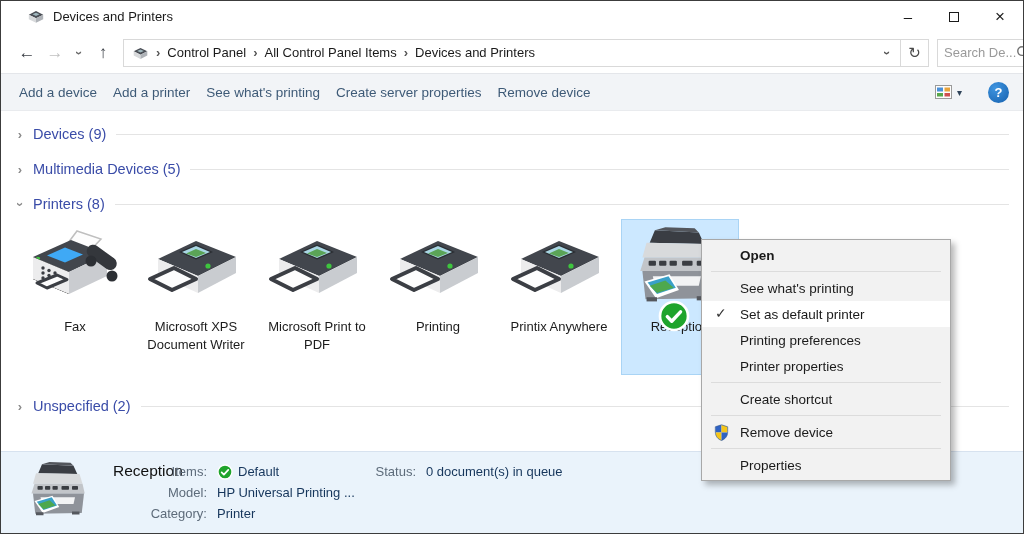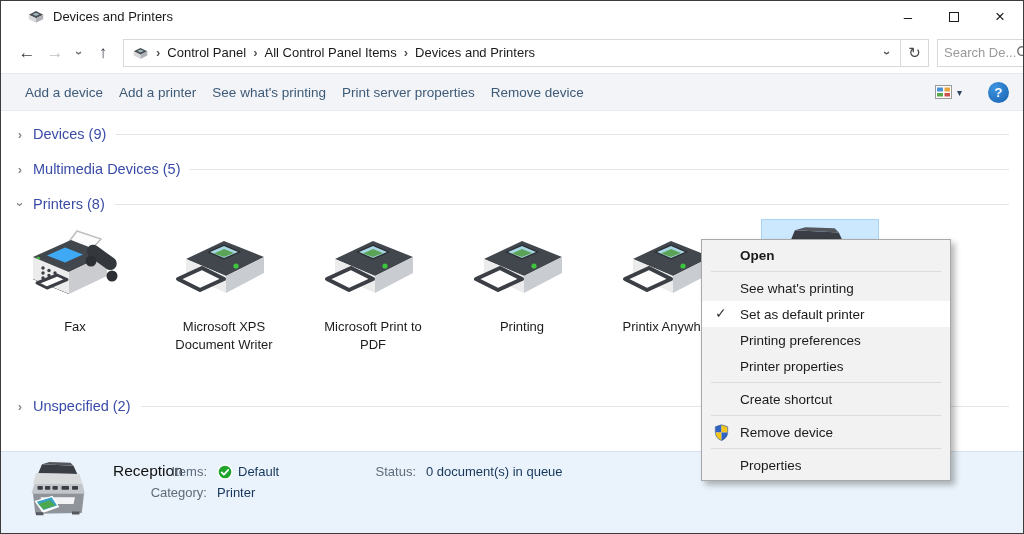--- a/index.html
+++ b/index.html
@@ -41,39 +41,39 @@
   .search-box input { border:none; outline:none; width:72px; font-size:13px;
                       font-family:"Liberation Sans",sans-serif; color:#444; background:transparent; }
   .search-box input::placeholder { color:#9a9a9a; }
   .search-box svg { flex:none; }
 
   
   .toolbar { position:absolute; left:0; top:72px; right:0; height:38px;
              background:#f2f4f7; border-top:1px solid #e4e6ea; border-bottom:1px solid #e9ebee;
              display:flex; align-items:center; }
   .tb-item { margin-left:16px; font-size:13.5px; color:#3e5a77; white-space:nowrap; cursor:default; }
-  .tb-item:first-child { margin-left:24px; }
+  .tb-item:first-child { margin-left:18px; }
   .tb-right { margin-left:auto; margin-right:14px; display:flex; align-items:center; gap:8px; }
   .view-btn { display:flex; align-items:center; gap:5px; }
   .view-caret { font-size:10px; color:#30445a; }
   .help-btn { width:21px; height:21px; border-radius:50%;
               background:radial-gradient(circle at 35% 30%, #3f95e0, #1560ae);
               color:#fff; font-size:13px; font-weight:bold; display:flex; align-items:center;
               justify-content:center; margin-left:18px; }
 
   
   .content { position:absolute; left:0; top:111px; right:0; height:339px; background:#fff; }
   .group-hdr { position:absolute; left:0; right:14px; height:20px; display:flex; align-items:center; }
   .group-hdr .g-chev { width:14px; margin-left:12px; color:#8a8a8a; font-size:13px; font-weight:bold;
                        flex:none; text-align:center; }
   .group-hdr .g-chev.open { transform:rotate(90deg); }
   .group-hdr .g-label { margin-left:6px; font-size:14.5px; color:#3a4ca8; white-space:nowrap; }
   .group-hdr .g-rule { flex:1; height:1px; background:#e4e4e4; margin-left:10px; }
 
-  .tiles { position:absolute; left:16px; top:108px; display:flex;gap:28px; }
+  .tiles { position:absolute; left:16px; top:108px; display:flex; }
   .tile { width:116px; height:154px; margin-right:5px; display:flex; flex-direction:column;
           align-items:center; position:relative; }
   .tile.selected { background:#cce8ff; outline:1px solid #a9d4f5; }
   .tile .icon-box { height:98px; width:100%; display:flex; align-items:center; justify-content:center; }
   .tile .t-label { font-size:13px; line-height:18px; text-align:center; color:#1c1c1c; width:112px; }
   .badge { position:absolute; left:36px; top:80px; width:32px; height:32px; }
 
   
   .details { position:absolute; left:0; top:450px; right:0; bottom:0;
              background:#eaf3fb; border-top:1px solid #d7e2ef; }
@@ -249,21 +249,21 @@
       <svg width="15" height="15">
           <use href="#sym-search"></use>
         </svg>
     </div>
   </div>
 
   <div class="toolbar">
     <span class="tb-item">Add a device</span>
     <span class="tb-item">Add a printer</span>
     <span class="tb-item">See what's printing</span>
-    <span class="tb-item">Print server properties</span>
+    <span class="tb-item">Create server properties</span>
     <span class="tb-item">Remove device</span>
     <div class="tb-right">
       <span class="view-btn">
         <svg width="17" height="14">
             <use href="#sym-view"></use>
           </svg>
         <span class="view-caret">▾</span>
       </span>
       <span class="help-btn">?</span>
     </div>
@@ -359,20 +359,24 @@
       <div class="row">
         <span class="k">Items:</span>
         <span class="v">
           <svg class="mini-badge">
               <use href="#sym-badge"></use>
             </svg>
           <span>Default</span>
         </span>
       </div>
       <div class="row">
+        <span class="k">Model:</span>
+        <span class="v">HP Universal Printing ...</span>
+      </div>
+      <div class="row">
         <span class="k">Category:</span>
         <span class="v">Printer</span>
       </div>
     </div>
     <div class="kv col2">
       <div class="row">
         <span class="k">Status:</span>
         <span class="v">0 document(s) in queue</span>
       </div>
     </div>

